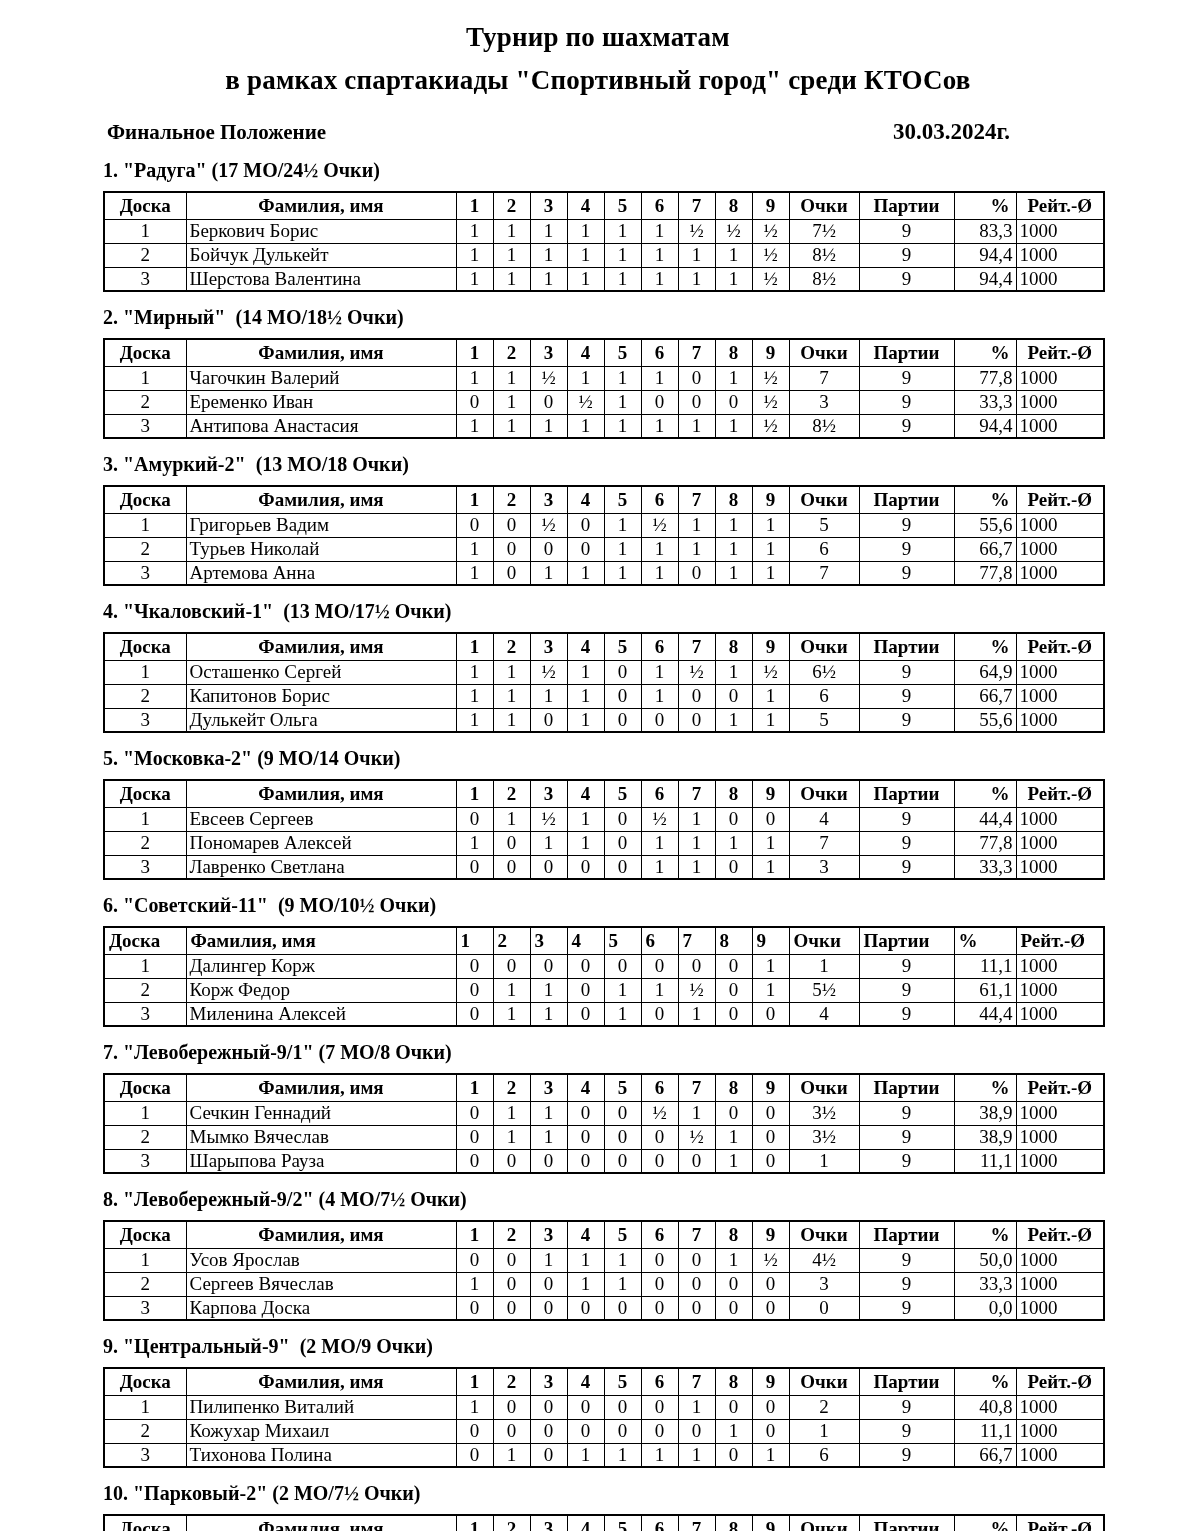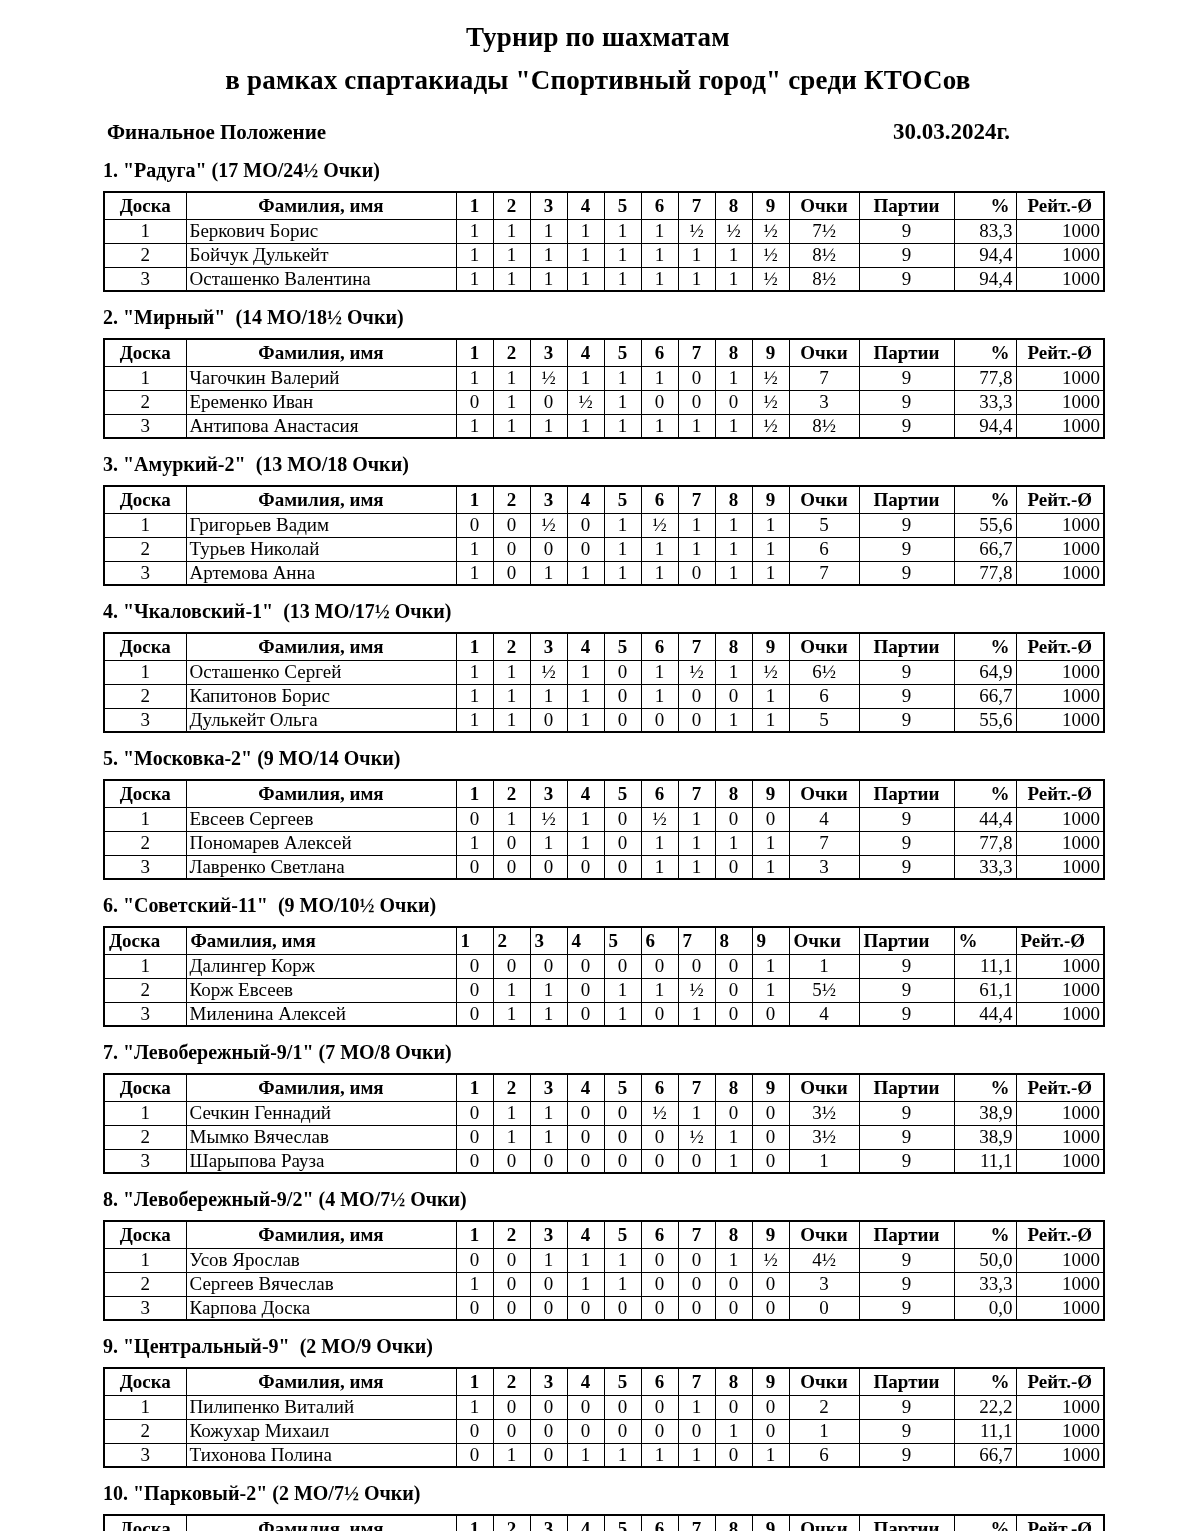--- a/index.html
+++ b/index.html
@@ -36,21 +36,21 @@
   }
   table.results th{ font-weight:bold; height:27px; text-align:center; }
   table.results th.percent{ text-align:right; padding-right:6px; }
   table.results.left-headers th{ text-align:left; padding-left:4px; }
   td.board{ text-align:center; }
   td.name{ text-align:left; padding-left:5px; }
   td.round{ text-align:center; }
   td.points{ text-align:center; }
   td.games{ text-align:center; }
   td.percent{ text-align:right; padding-right:5px; }
-  td.rating{ text-align:right; padding-right:5px; }
+  td.rating{ text-align:left; padding-right:5px; }
 </style>
 </head>
 <body>
 
 <div class="doc-title">Турнир по шахматам</div>
 <div class="doc-title second">в рамках спартакиады "Спортивный город" среди КТОСов</div>
 
 <div class="subrow">
   <span class="left">Финальное Положение</span>
   <span class="right">30.03.2024г.</span>
@@ -126,21 +126,21 @@
             <td class="round">1</td>
             <td class="round">1</td>
             <td class="round">½</td>
             <td class="points">8½</td>
             <td class="games">9</td>
             <td class="percent">94,4</td>
             <td class="rating">1000</td>
           </tr>
           <tr>
             <td class="board">3</td>
-            <td class="name">Осташенко Валентина</td>
+            <td class="name">Шерстова Валентина</td>
             <td class="round">1</td>
             <td class="round">1</td>
             <td class="round">1</td>
             <td class="round">1</td>
             <td class="round">1</td>
             <td class="round">1</td>
             <td class="round">1</td>
             <td class="round">1</td>
             <td class="round">½</td>
             <td class="points">8½</td>
@@ -584,21 +584,21 @@
             <td class="round">0</td>
             <td class="round">0</td>
             <td class="round">1</td>
             <td class="points">1</td>
             <td class="games">9</td>
             <td class="percent">11,1</td>
             <td class="rating">1000</td>
           </tr>
           <tr>
             <td class="board">2</td>
-            <td class="name">Корж Евсеев</td>
+            <td class="name">Корж Федор</td>
             <td class="round">0</td>
             <td class="round">1</td>
             <td class="round">1</td>
             <td class="round">0</td>
             <td class="round">1</td>
             <td class="round">1</td>
             <td class="round">½</td>
             <td class="round">0</td>
             <td class="round">1</td>
             <td class="points">5½</td>
@@ -864,21 +864,21 @@
             <td class="round">0</td>
             <td class="round">0</td>
             <td class="round">0</td>
             <td class="round">0</td>
             <td class="round">0</td>
             <td class="round">1</td>
             <td class="round">0</td>
             <td class="round">0</td>
             <td class="points">2</td>
             <td class="games">9</td>
-            <td class="percent">22,2</td>
+            <td class="percent">40,8</td>
             <td class="rating">1000</td>
           </tr>
           <tr>
             <td class="board">2</td>
             <td class="name">Кожухар Михаил</td>
             <td class="round">0</td>
             <td class="round">0</td>
             <td class="round">0</td>
             <td class="round">0</td>
             <td class="round">0</td>

